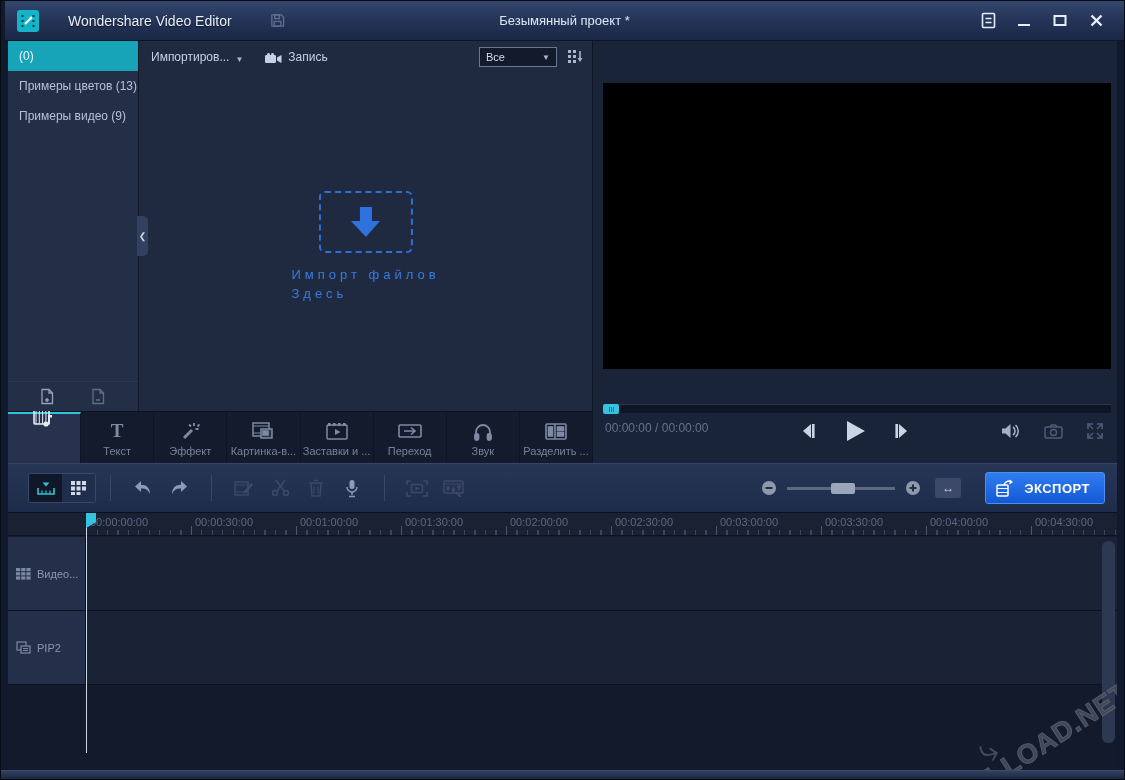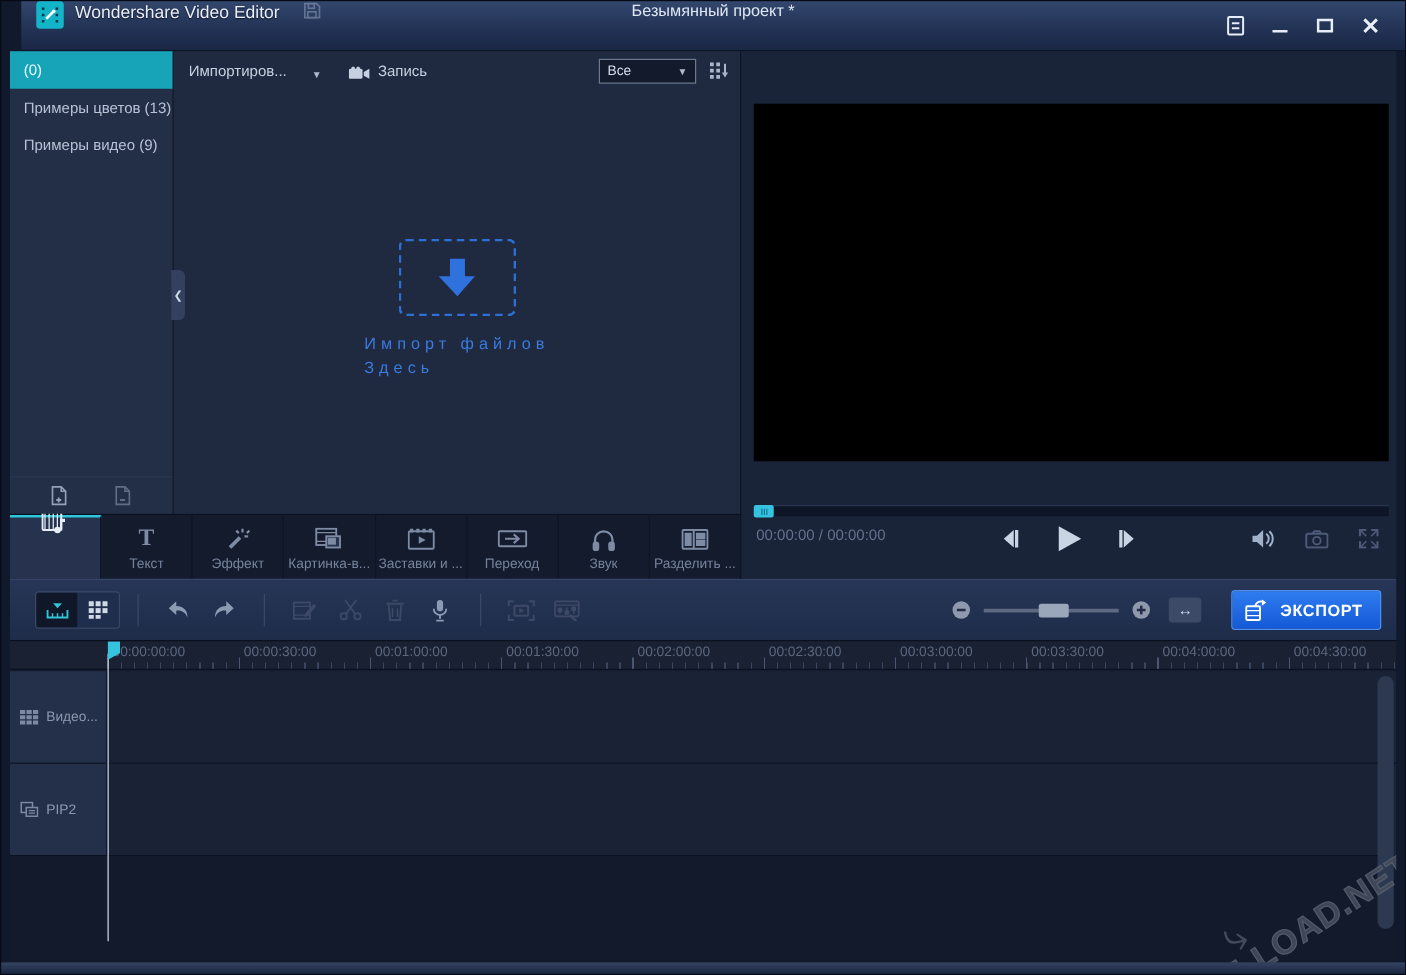--- a/index.html
+++ b/index.html
@@ -1,22 +1,22 @@
 <!DOCTYPE html>
 <html><head>
 <meta charset="utf-8">
 <style>
   * { margin:0; padding:0; box-sizing:border-box; }
   html,body { width:1125px; height:780px; background:#0b1220; font-family:"Liberation Sans",sans-serif; overflow:hidden; }
   .window { position:relative; width:1125px; height:780px; background:#111a2c; border:1px solid #050a14; }
 
   
-  .titlebar { position:absolute; left:16px; top:0; right:0; height:40px;
+  .titlebar { position:absolute; left:4px; top:0; right:0; height:40px;
     background:linear-gradient(#33466c 0%, #25365a 45%, #1a2745 100%);
-    display:flex; border-bottom:1px solid #0c1426; }
+    display:flex; align-items:center; border-bottom:1px solid #0c1426;gap:20px; }
   .app-logo { width:22px; height:22px; margin-left:12px; border-radius:3px; background:#15b5c9;
     display:flex; align-items:center; justify-content:center; }
   .app-title { color:#e9eef7; font-size:14px; margin-left:9px; text-shadow:0 1px 1px #0a1222; }
   .tb-save { margin-left:18px; color:#8fa0bd; opacity:.55; }
   .tb-project { position:absolute; left:0; right:0; text-align:center; color:#dfe7f3; font-size:13px; pointer-events:none; }
   .tb-controls { margin-left:auto; display:flex; align-items:center; gap:8px; padding-right:14px; position:relative; z-index:2; }
   .tb-btn { width:28px; height:22px; display:flex; align-items:center; justify-content:center; color:#e8eef8; cursor:pointer; }
 
   .content { position:absolute; left:7px; right:7px; top:40px; bottom:9px; display:flex; flex-direction:column; background:#141c2f; }
 
@@ -29,21 +29,21 @@
   .sb-item { height:30px; line-height:30px; padding-left:11px; color:#b7c2d5; font-size:12px; cursor:pointer; }
   .sb-item.selected { background:#17a4b8; color:#ecfbff; }
   .sb-footer { margin-top:auto; height:30px; border-top:1px solid #2b3753; display:flex; align-items:center; justify-content:space-around; padding:0 14px; }
   .sb-footer .icb { color:#94a1b8; cursor:pointer; }
 
   .collapse-handle { position:absolute; left:129px; top:175px; width:11px; height:40px; background:#33405f;
     border-radius:0 5px 5px 0; color:#cdd6e6; font-size:9px; display:flex; align-items:center; justify-content:center; cursor:pointer; z-index:5; }
 
   .media-panel { flex:1; background:#1f2a41; position:relative; }
   .mp-topbar { height:32px; display:flex; align-items:center; padding:0 8px; font-size:12px; color:#c6d0e0; }
-  .mp-import { display:flex; align-items:flex-end; gap:20px; cursor:pointer; margin-left:4px; }
+  .mp-import { display:flex; align-items:flex-end; gap:6px; cursor:pointer; margin-left:4px; }
   .caret { font-size:8px; color:#aeb9cc; }
   .mp-record { display:flex; align-items:flex-end; gap:6px; cursor:pointer; margin-left:22px; }
   .mp-right { margin-left:auto; display:flex; align-items:center; gap:10px; }
   .mp-select { width:78px; height:20px; background:#121a2c; border:1px solid #6a7890; color:#d4dcea; font-size:11px;
     display:flex; align-items:center; padding:0 6px; cursor:pointer; }
   .mp-select .caret { margin-left:auto; }
 
   .dropzone { position:absolute; left:50%; top:150px; transform:translateX(-50%); cursor:pointer; }
   .dz-box { width:94px; height:62px; margin:0 auto; border:2px dashed #2e6fd4; border-radius:6px;
     display:flex; align-items:center; justify-content:center; }

